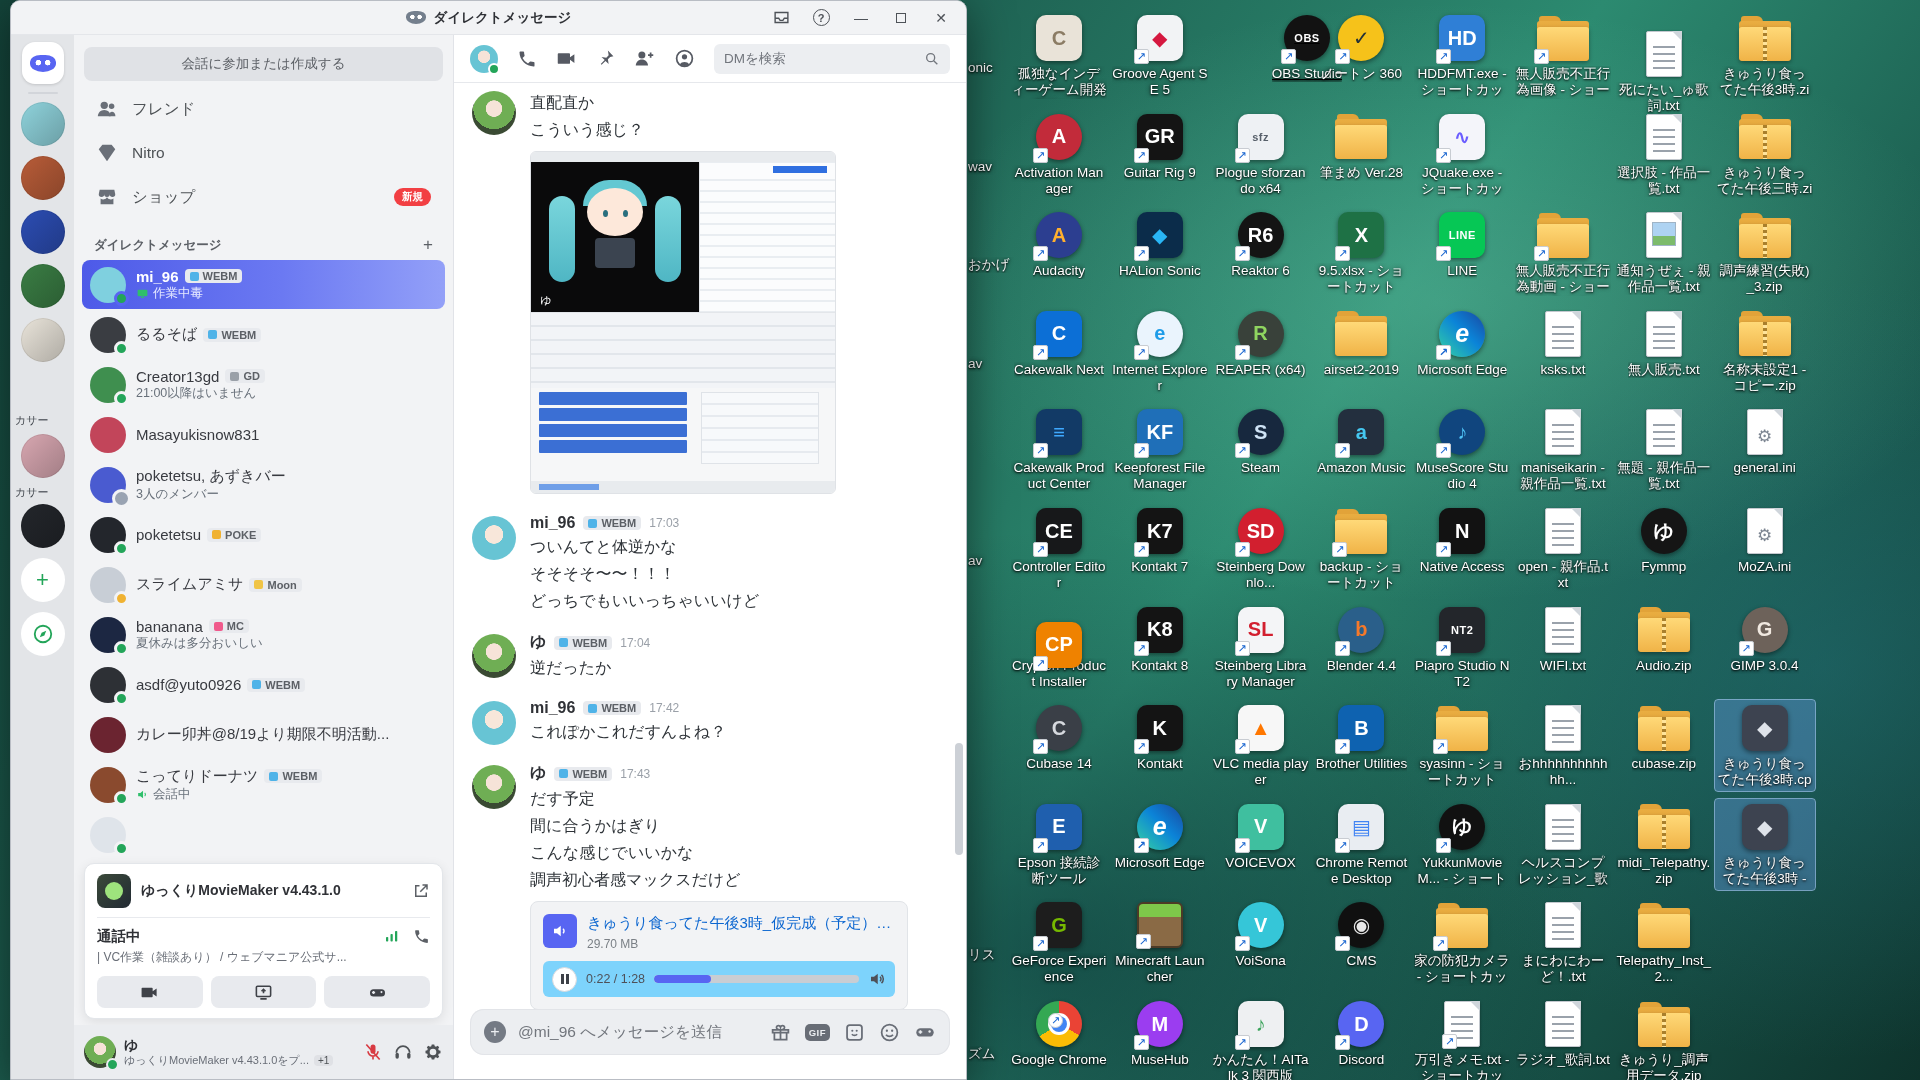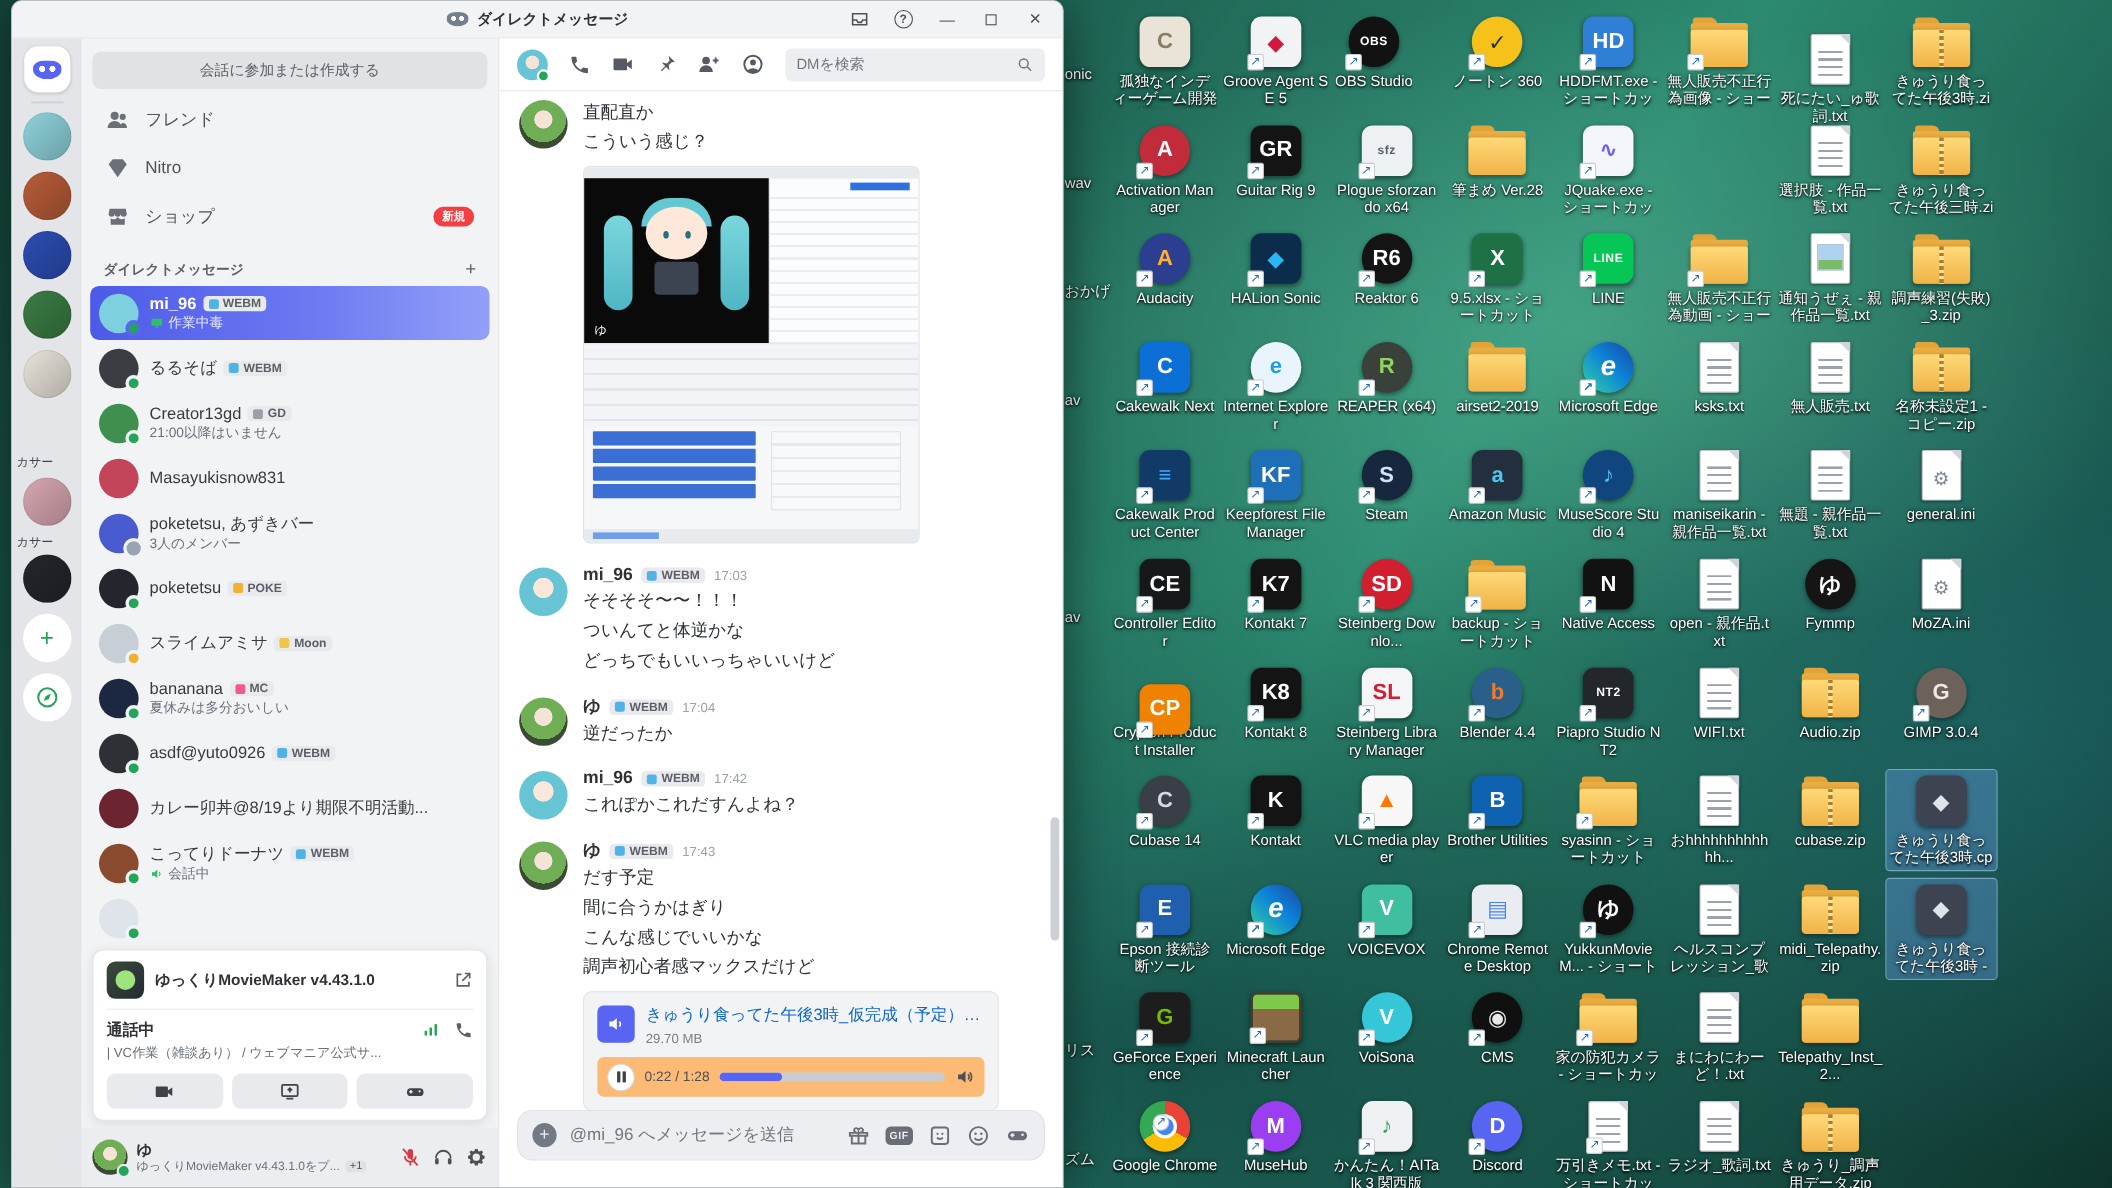--- a/index.html
+++ b/index.html
@@ -159,21 +159,21 @@
  background-image:repeating-linear-gradient(180deg,transparent 0 10px,#e6eaef 10px 12px)}
 .fs-stat{position:absolute;left:0;right:0;bottom:0;height:12px;background:#e8ebee}
 .fs-statb{position:absolute;left:8px;bottom:3px;width:60px;height:6px;background:#6f9fe8}
 
 
 .attcard{width:378px;margin-top:8px;background:#f2f3f5;border:1px solid #e1e4e8;border-radius:8px;padding:12px}
 .attrow1{display:flex;gap:10px}
 .afico{width:34px;height:34px;border-radius:6px;background:#5865f2;color:#fff;display:flex;align-items:center;justify-content:center;flex:none}
 .afname{font-size:15px;color:#0b66d0;line-height:18px;white-space:nowrap;overflow:hidden;text-overflow:ellipsis}
 .afsize{font-size:12px;color:#7b8086;margin-top:5px}
-.player{margin-top:10px;background:#fdba74;border-radius:6px;height:36px;display:flex;align-items:center;gap:9px;padding:0 9px}
+.player{margin-top:10px;background:#7dd3fc;border-radius:6px;height:36px;display:flex;align-items:center;gap:9px;padding:0 9px}
 .pbtn{width:25px;height:25px;border-radius:50%;background:#fff;border:1px solid #d6d9de;display:flex;align-items:center;justify-content:center;gap:2px;flex:none}
 .pbtn i{width:3px;height:10px;background:#3d4148;display:block}
 .ptime{font-size:12.5px;color:#4e5058;white-space:nowrap}
 .ptrack{flex:1;height:8px;border-radius:4px;background:#c9cdd3;position:relative;overflow:hidden}
 .pfill{position:absolute;left:0;top:0;bottom:0;background:#5865f2;border-radius:4px}
 .pvol{color:#4e5058;display:flex;flex:none}
 
 
 .inputbar{position:absolute;left:16px;right:16px;bottom:24px;height:46px;background:#eceef1;border-radius:14px;display:flex;align-items:center;padding:0 14px;gap:12px;box-shadow:inset 0 0 0 1px #e2e4e8}
 .inplus{width:22px;height:22px;border-radius:50%;background:#747a84;color:#eceef1;font-size:16px;line-height:21px;text-align:center;flex:none}
@@ -374,21 +374,21 @@
     </div>
     <div class="dicon" style="left: 1109.8px; top: 996px;">
       <div class="artwrap">
         <div class="art tile round" style="background: rgb(155, 61, 240);">
           <span class="g" style="color: rgb(255, 255, 255);">M</span>
           <i class="scar">↗</i>
         </div>
       </div>
       <div class="dlabel">MuseHub</div>
     </div>
-    <div class="dicon" style="left: 1199px; top: 10px;">
+    <div class="dicon" style="left: 1257px; top: 10px; text-decoration: underline;">
       <div class="artwrap">
         <div class="art tile round" style="background: rgb(18, 18, 18);">
           <span class="g small" style="color: rgb(255, 255, 255);">OBS</span>
           <i class="scar">↗</i>
         </div>
       </div>
       <div class="dlabel">OBS Studio</div>
     </div>
     <div class="dicon" style="left: 1210.6px; top: 108.6px;">
       <div class="artwrap">
@@ -1410,22 +1410,22 @@
             <div class="cav av-mi"></div>
             <div class="mbody">
               <div class="mhead">
                 <span class="mname">mi_96</span>
                 <span class="tagpill">
                   <i style="background: rgb(79, 179, 232);"></i>
                   <b>WEBM</b>
                 </span>
                 <span class="mtime">17:03</span>
               </div>
+              <div class="mline">ついんてと体逆かな</div>
               <div class="mline">そそそそ〜〜！！！</div>
-              <div class="mline">ついんてと体逆かな</div>
               <div class="mline">どっちでもいいっちゃいいけど</div>
             </div>
           </div>
           <div class="msg">
             <div class="cav av-yu"></div>
             <div class="mbody">
               <div class="mhead">
                 <span class="mname">ゆ</span>
                 <span class="tagpill">
                   <i style="background: rgb(79, 179, 232);"></i>

